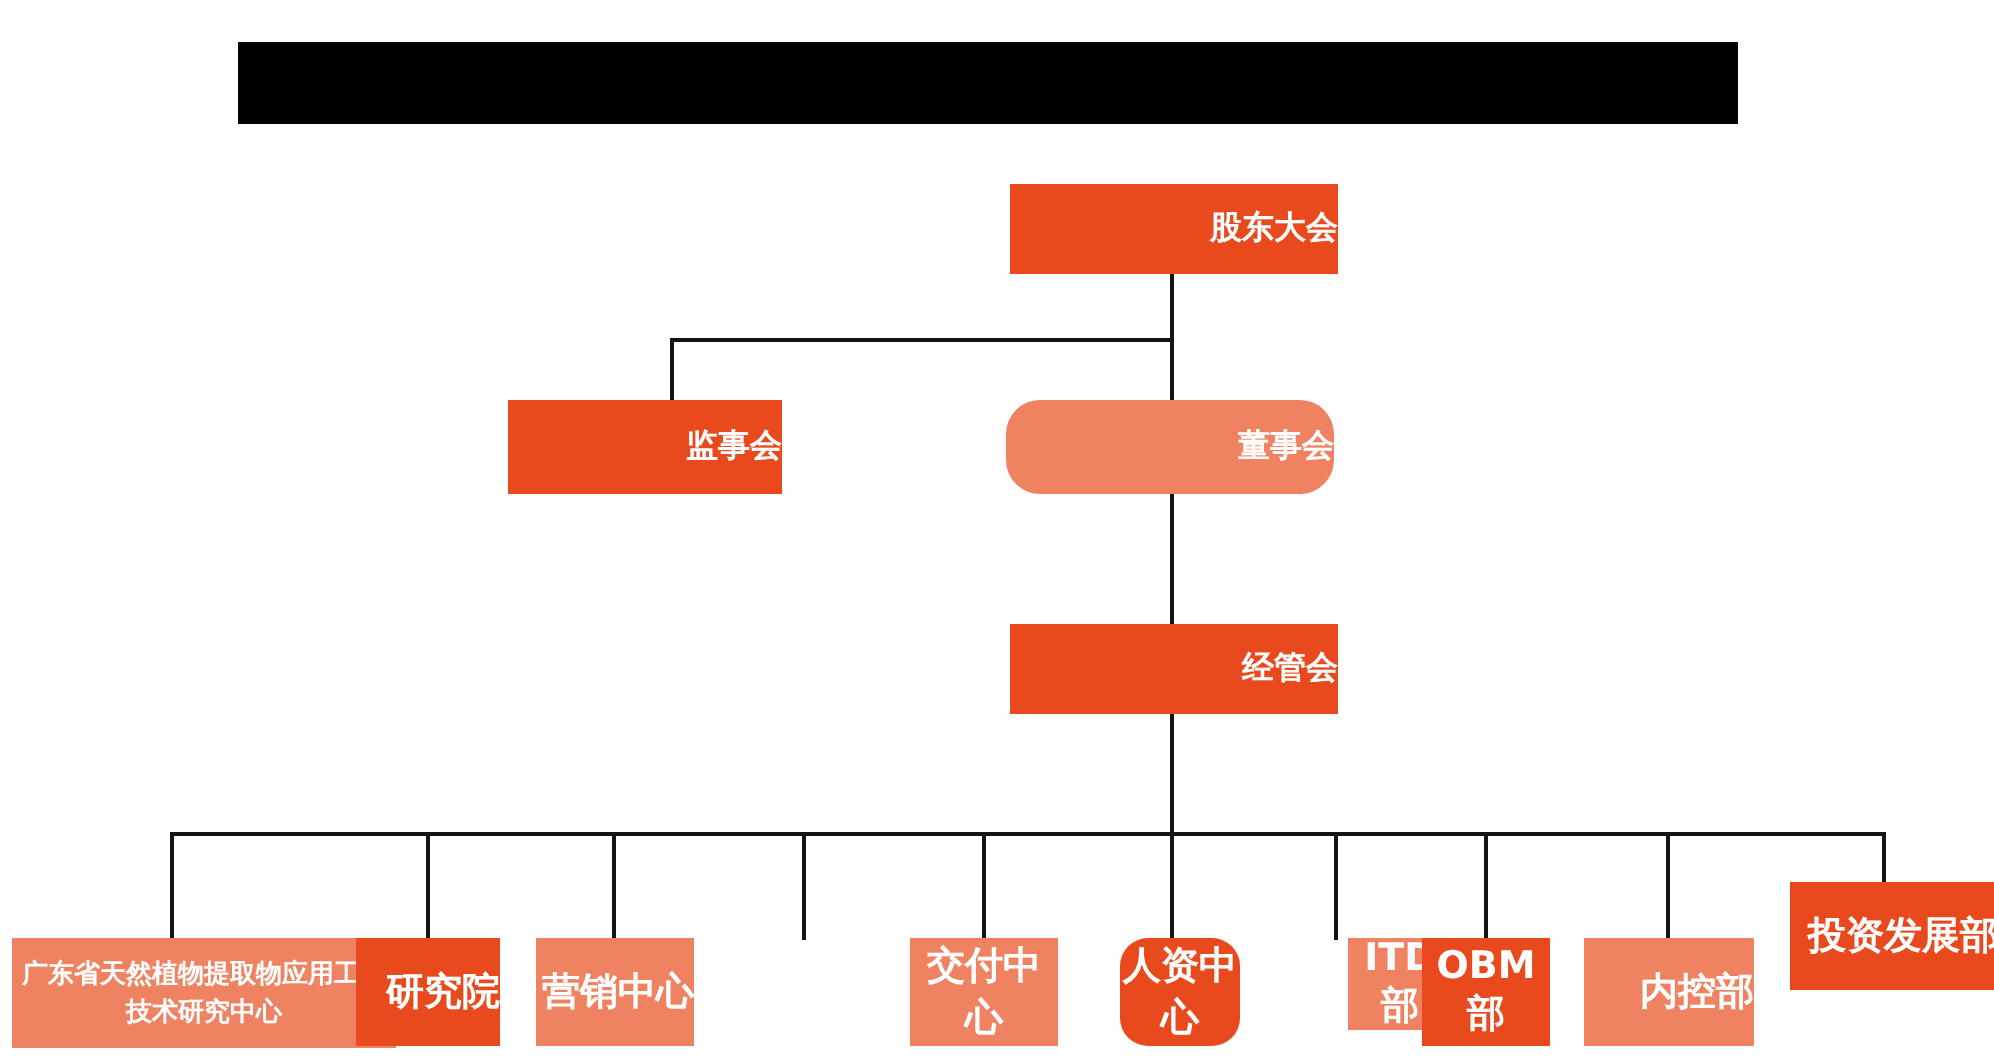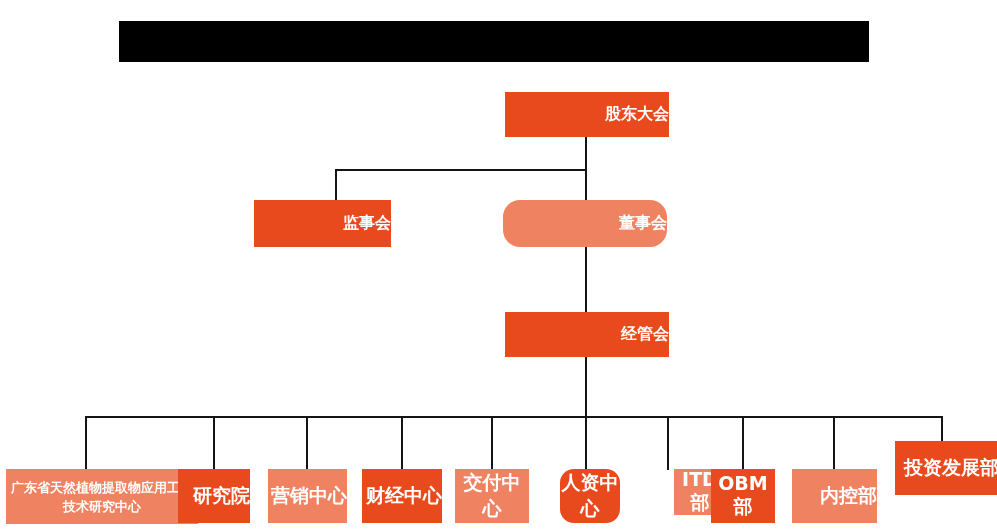--- a/index.html
+++ b/index.html
@@ -79,23 +79,20 @@
 
   <div class="node dept small" style="left:6px;top:469px;width:192px;height:55px;" data-variant="light">
     <span>广东省天然植物提取物应用工程技术研究中心</span>
   </div>
   <div class="node dept" style="left:178px;top:469px;width:72px;height:54px;" data-variant="dark">
     <span>研究院</span>
   </div>
   <div class="node dept" style="left:268px;top:469px;width:79px;height:54px;" data-variant="light">
     <span>营销中心</span>
   </div>
-  <div class="node dept" style="left:362px;top:469px;width:80px;height:54px;" data-variant="dark">
-    <span>财经中心</span>
-  </div>
   <div class="node dept" style="left:455px;top:469px;width:74px;height:54px;" data-variant="light">
     <span>交付中心</span>
   </div>
   <div class="node dept" style="left:560px;top:469px;width:60px;height:54px;border-radius:14px;" data-variant="dark">
     <span>人资中心</span>
   </div>
   <div class="node dept" style="left:674px;top:469px;width:52px;height:46px;" data-variant="light">
     <span>ITD部</span>
   </div>
   <div class="node dept" style="left:792px;top:469px;width:85px;height:54px;" data-variant="light">

